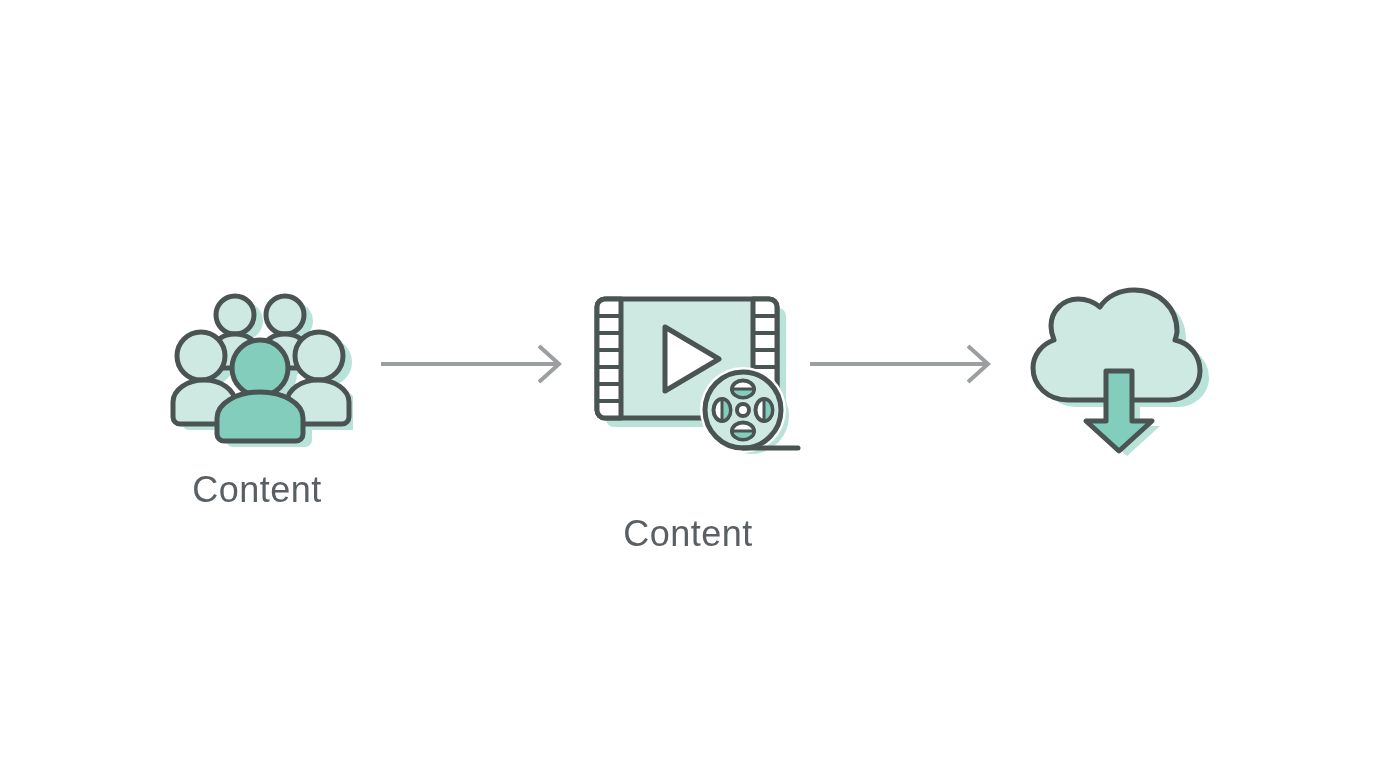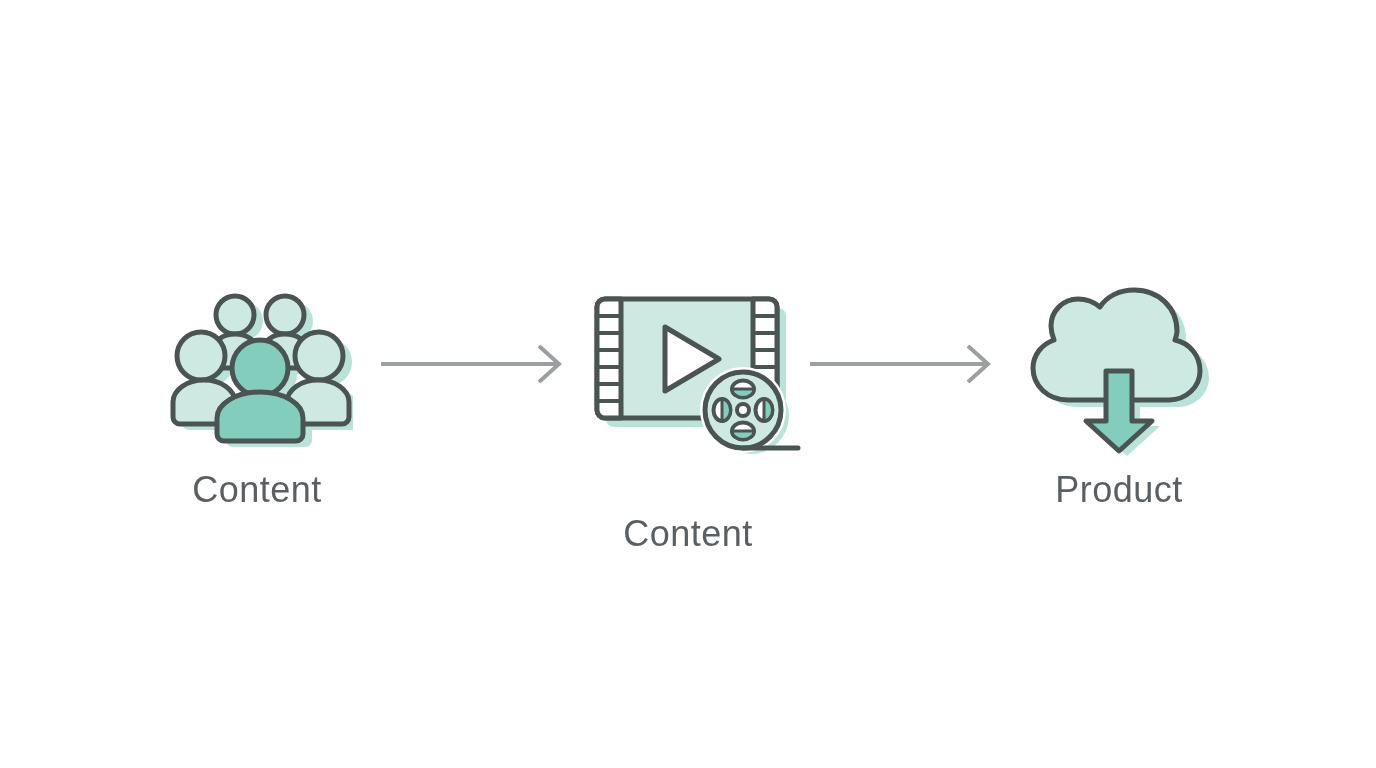--- a/index.html
+++ b/index.html
@@ -115,15 +115,14 @@
       <path d="M82 84 L108 84 L108 134 L128 134 L95 164 L62 134 L82 134 Z" transform="translate(8,5)"></path>
     </g>
     <g class="outlined">
       <path class="fl" d="M44 113 C24 113 9 99 9 81 C9 68 18 57 30 53 C28 48 27 44 27 39 C27 24 39 12 54 12 C62 12 70 15 76 20 C83 9 96 3 110 3 C135 3 153 21 153 44 C153 47 152 50 151 53 C166 56 176 69 176 84 C176 100 162 113 145 113 Z"></path>
       <path class="fm" d="M82 84 L108 84 L108 134 L128 134 L95 164 L62 134 L82 134 Z"></path>
     </g>
   </svg>
 
   <div class="node-label" id="label-audience">Content</div>
   <div class="node-label" id="label-content">Content</div>
-  <div class="node-label" id="label-product">Product</div>
 
 </div>
 
 </body></html>

